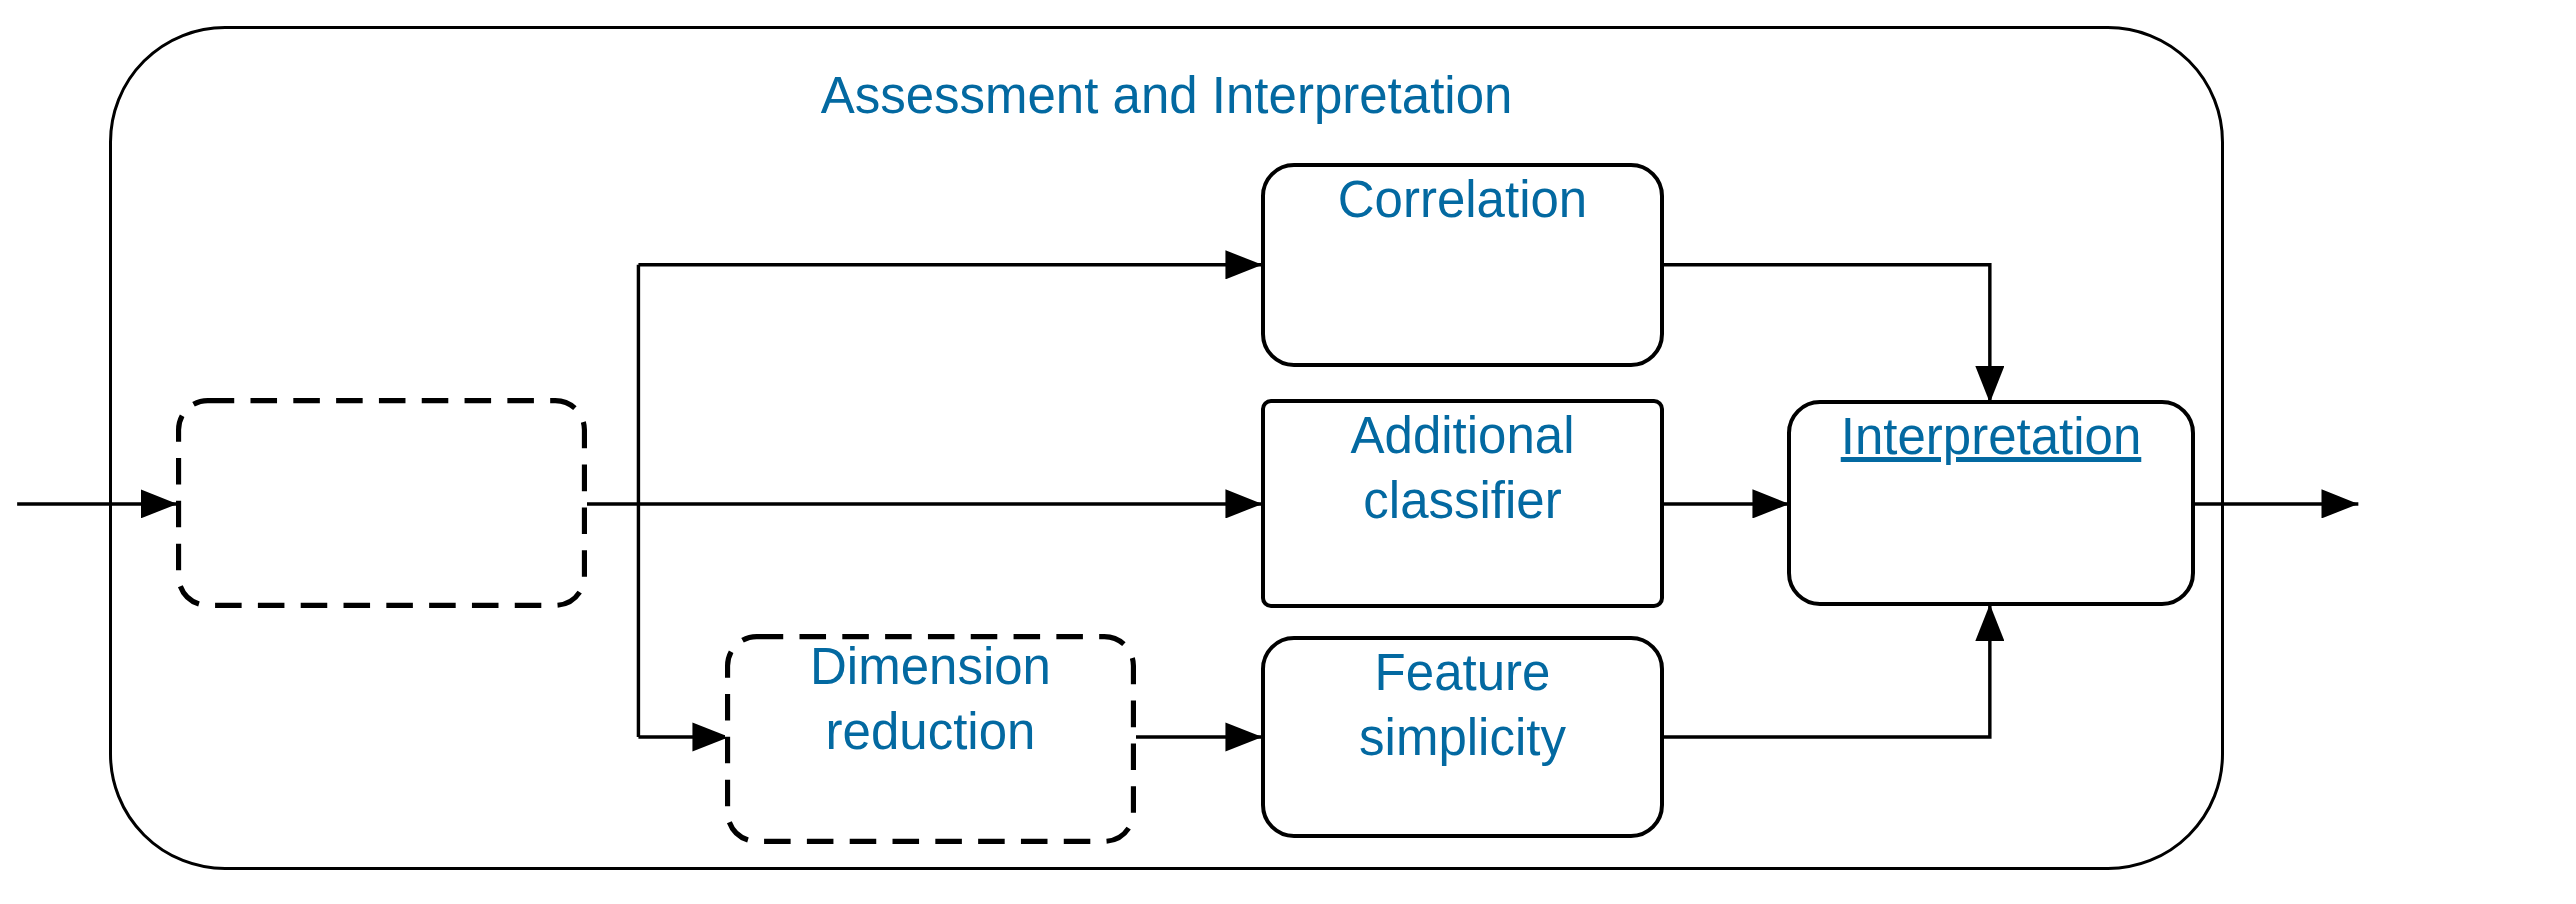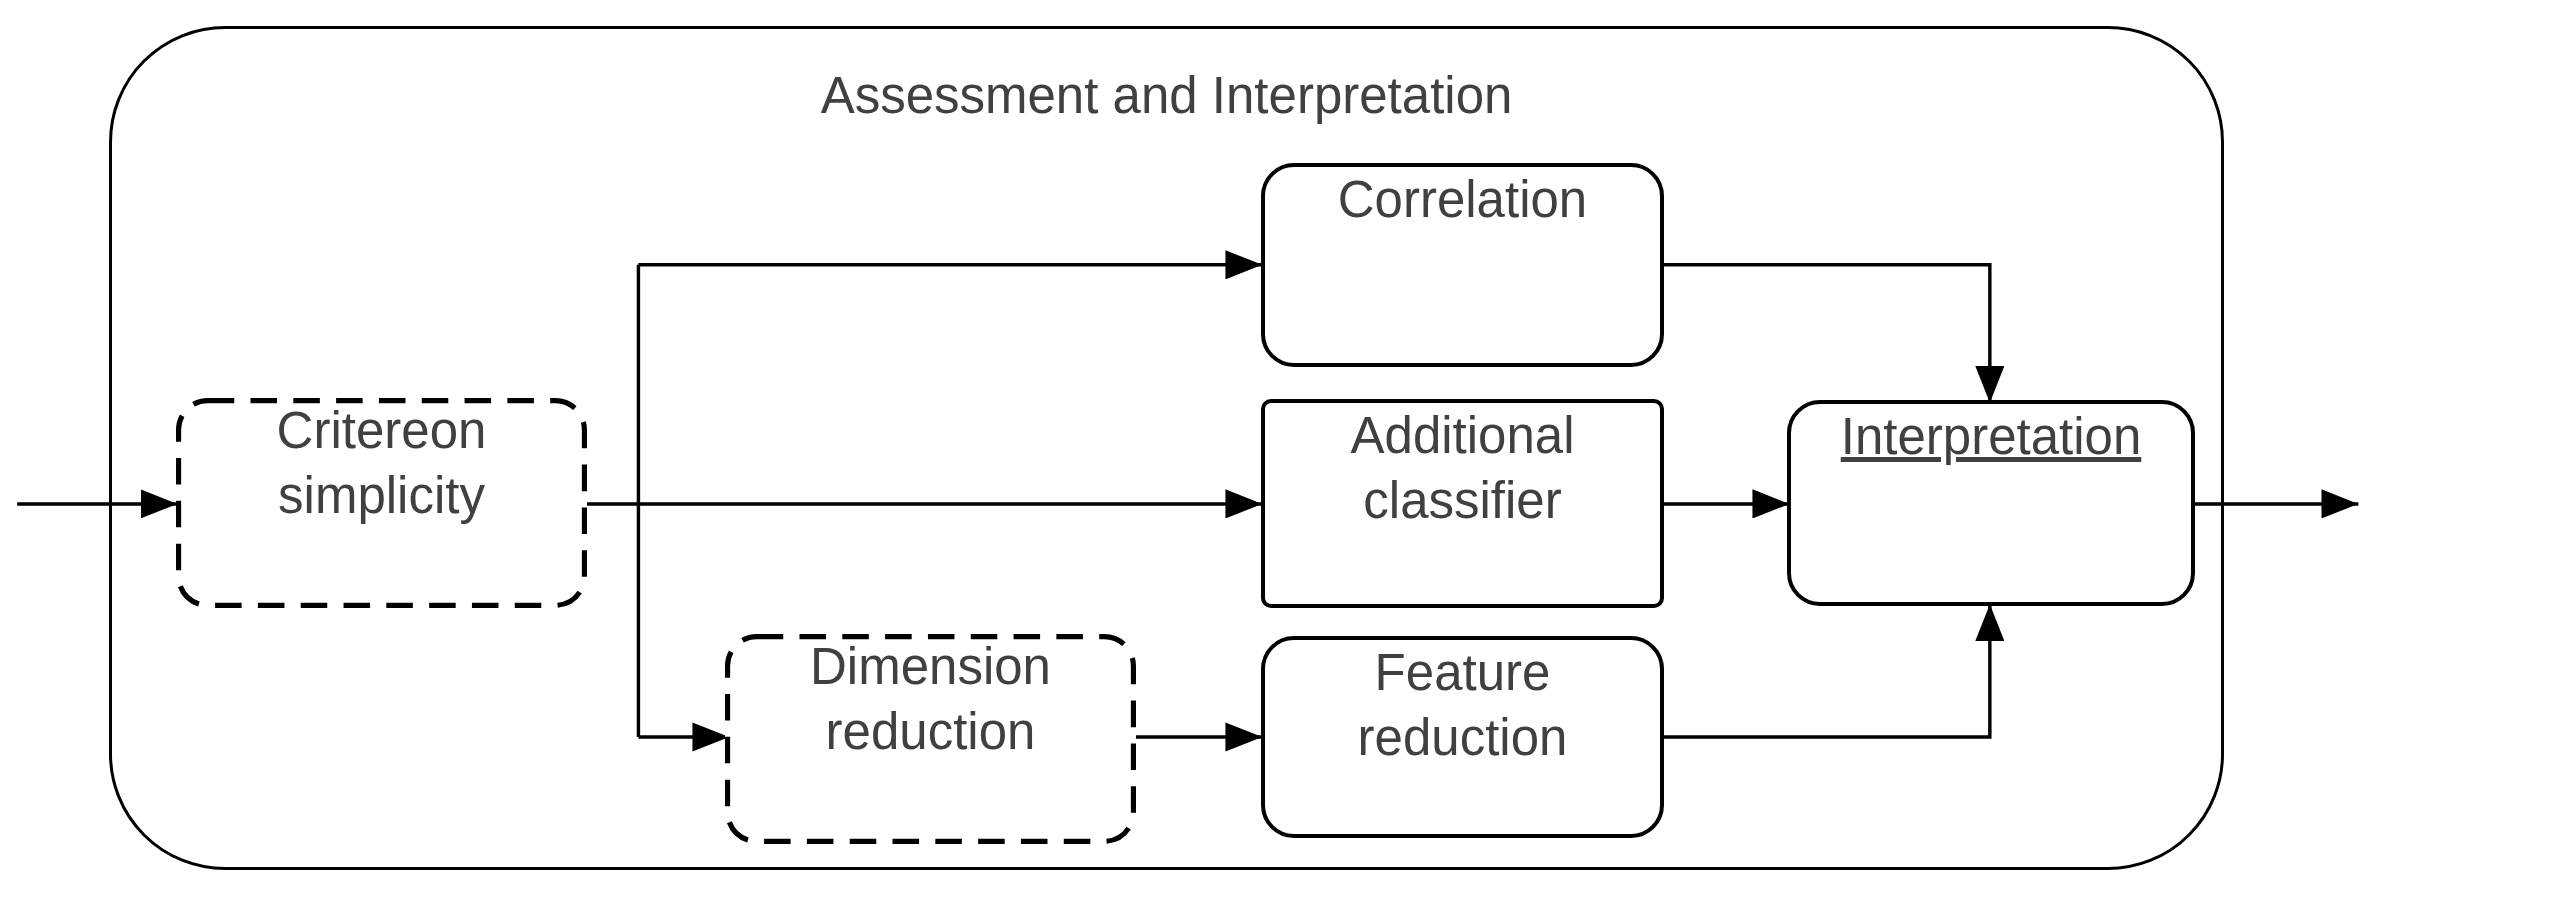--- a/index.html
+++ b/index.html
@@ -3,21 +3,21 @@
 <meta charset="utf-8">
 <style>
   html, body { margin: 0; padding: 0; background: #ffffff; }
   .canvas {
     position: relative;
     width: 2576px;
     height: 905px;
     background: #ffffff;
     overflow: hidden;
     font-family: "Liberation Sans", sans-serif;
-    color: #404040;
+    color: #0369a1;
   }
   .group-container {
     position: absolute;
     left: 109px; top: 26px;
     width: 2115px; height: 844px;
     border: 3.4px solid #000000;
     border-radius: 116px;
     box-sizing: border-box;
     background: transparent;
     z-index: 0;
@@ -95,22 +95,20 @@
       <path d="M 2559 588 L 2752 588" marker-end="url(#arrow)"></path>
     </g>
   </svg>
 
   <div class="group-title">Assessment and Interpretation</div>
 
   <div class="node dashed" style="left:176px; top:398px; width:411px; height:210px;">
     <svg class="dashrect" width="411" height="210" viewBox="0 0 480 245" aria-hidden="true">
       <rect x="3" y="3" width="474" height="239" rx="34" ry="34" fill="none" stroke="#000000" stroke-width="6" stroke-dasharray="31 19"></rect>
     </svg>
-    <span class="lbl">Critereon
-simplicity</span>
   </div>
 
   <div class="node solid" style="left:1261px; top:163px; width:403px; height:204px;">
     <span class="lbl">Correlation</span>
   </div>
 
   <div class="node solid" style="left:1261px; top:399px; width:403px; height:209px;border-radius:10px;">
     <span class="lbl">Additional
 classifier</span>
   </div>
@@ -118,21 +116,21 @@
   <div class="node dashed" style="left:725px; top:634px; width:411px; height:210px;">
     <svg class="dashrect" width="411" height="210" viewBox="0 0 480 245" aria-hidden="true">
       <rect x="3" y="3" width="474" height="239" rx="34" ry="34" fill="none" stroke="#000000" stroke-width="6" stroke-dasharray="31 19"></rect>
     </svg>
     <span class="lbl">Dimension
 reduction</span>
   </div>
 
   <div class="node solid" style="left:1261px; top:636px; width:403px; height:202px;">
     <span class="lbl">Feature
-reduction</span>
+simplicity</span>
   </div>
 
   <div class="node solid" style="left:1787px; top:400px; width:408px; height:206px;text-decoration:underline;">
     <span class="lbl">Interpretation</span>
   </div>
 
 
 </div>
 
 

